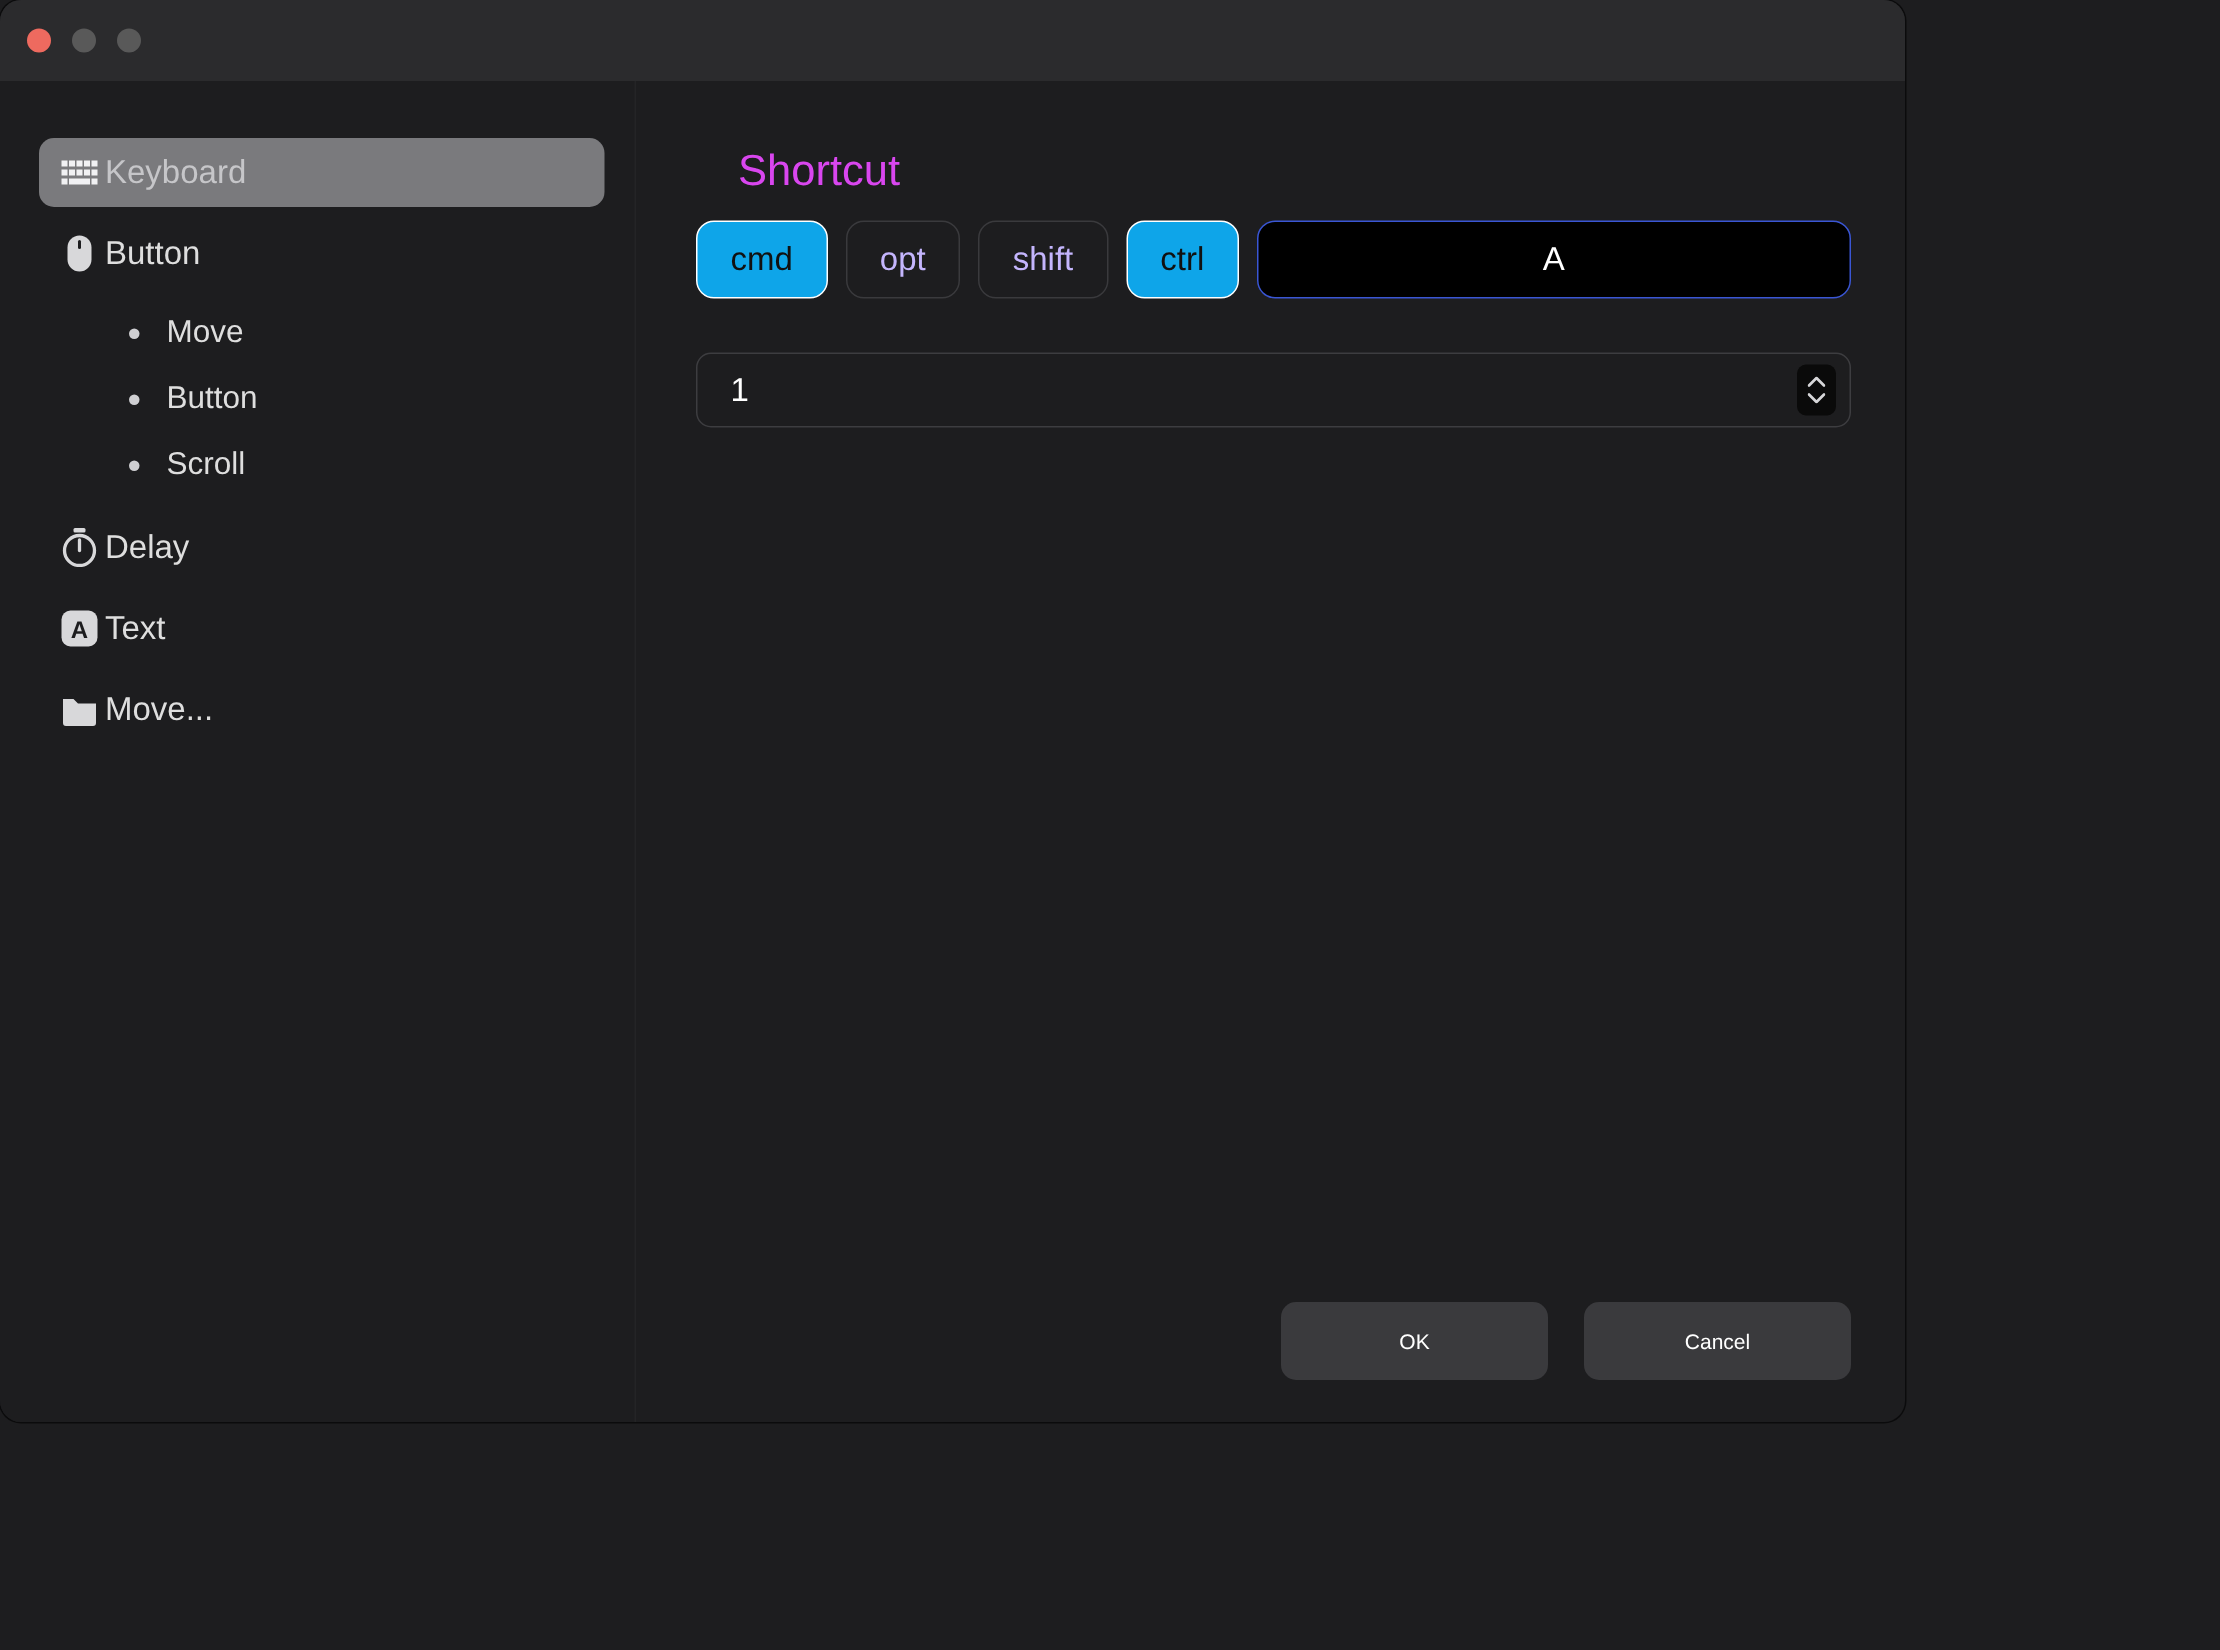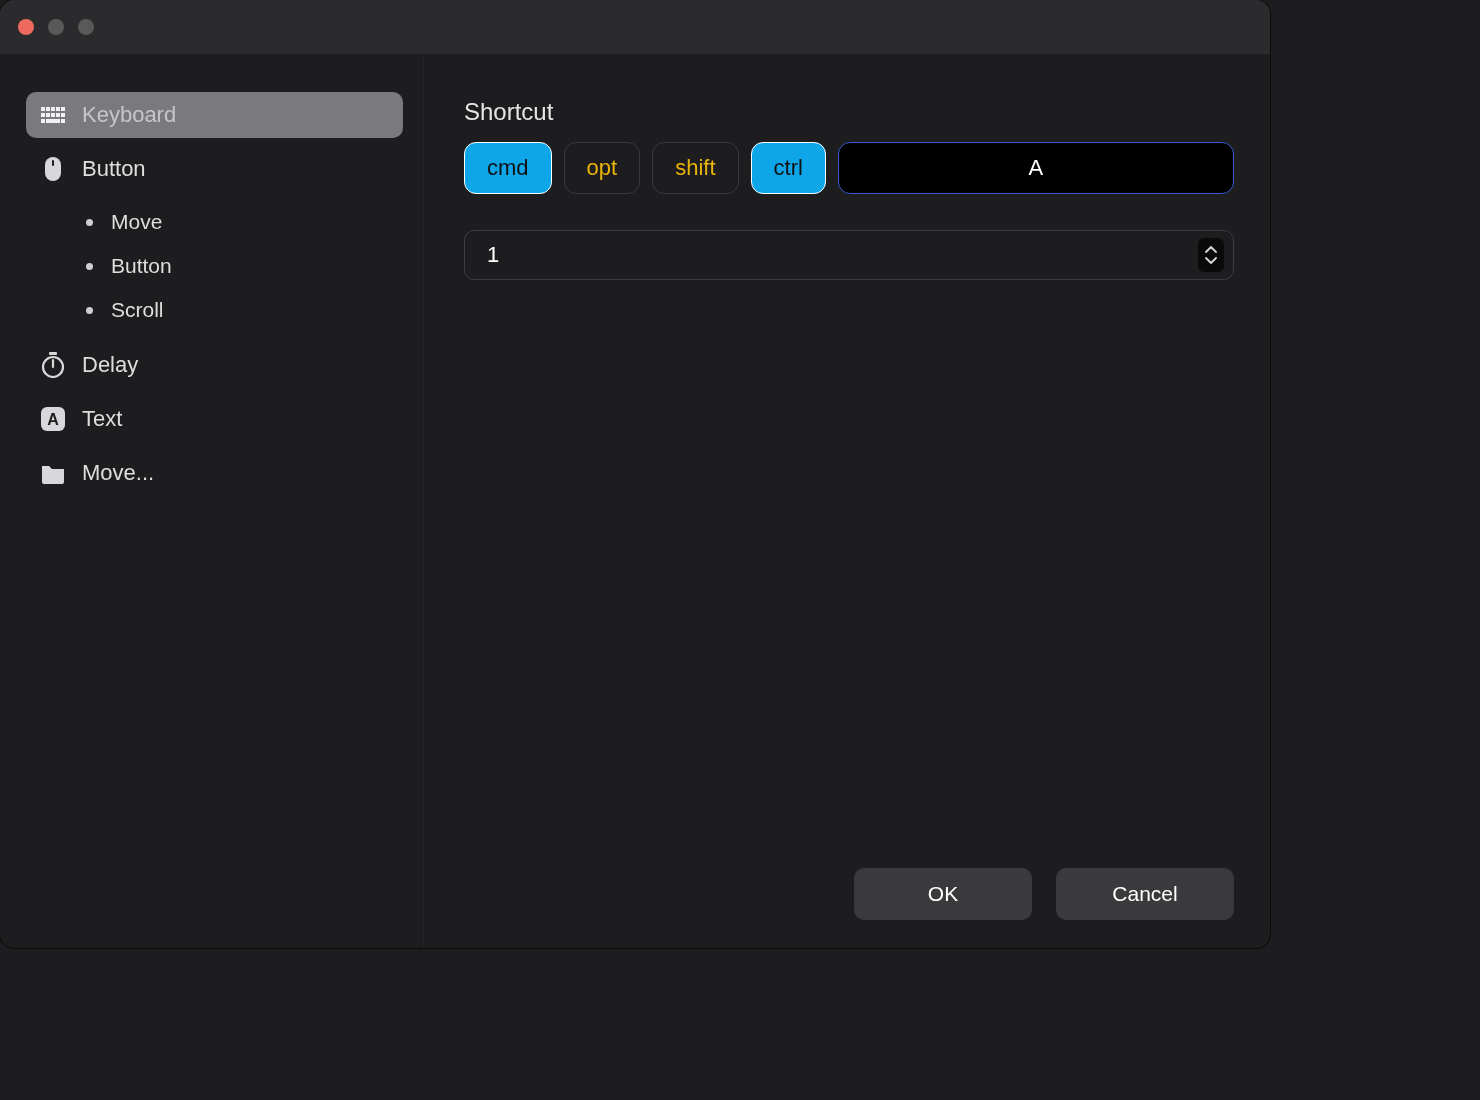--- a/index.html
+++ b/index.html
@@ -35,21 +35,21 @@
   .body { flex: 1; display: flex; min-height: 0; }
   .sidebar {
     width: 424px;
     background: #1d1d1f;
     padding: 38px 20px 20px 26px;
     border-right: 1px solid rgba(255,255,255,0.03);
   }
   .navitem {
     display: flex;
     align-items: center;
-    gap: 16px;
+    gap: 4px;
     padding: 10px 14px;
     border-radius: 10px;
     font-size: 22px;
     color: #dedede;
     cursor: pointer;
     margin-bottom: 8px;
   }
   .navitem.active {
     background: #7a7a7d;
     color: #c6c6c9;
@@ -70,34 +70,34 @@
     width: 7px; height: 7px; border-radius: 50%; background: #cfcfd2;
   }
   .main {
     flex: 1;
     display: flex;
     flex-direction: column;
     padding: 44px 36px 28px 40px;
     position: relative;
   }
   .section-label {
-    font-size: 24px; color: #e5e5e5; margin-bottom: 16px; font-weight: 500;
+    font-size: 29px; color: #d946ef; margin-bottom: 16px; font-weight: 500; margin-left: 28px;
   }
   .shortcut-row {
     display: flex; gap: 12px; margin-bottom: 36px;
   }
   .modbtn {
     height: 52px;
     padding: 0 22px;
     border-radius: 12px;
     display: flex; align-items: center; justify-content: center;
     font-size: 22px;
     border: 1px solid #3a3a3d;
     background: #1d1d1f;
-    color: #eab308;
+    color: #c4b5fd;
     cursor: pointer;
     user-select: none;
   }
   .modbtn.on {
     background: #0ea5e9;
     color: #111;
     border-color: #ffffff;
   }
   .keyinput {
     flex: 1;
@@ -147,21 +147,21 @@
     bottom: 28px; right: 36px;
     display: flex; gap: 24px;
   }
   .fbtn {
     min-width: 178px;
     height: 52px;
     border-radius: 10px;
     background: #3a3a3d;
     border: none;
     color: #ffffff;
-    font-size: 21px;
+    font-size: 14px;
     cursor: pointer;
   }
 </style>
 </head>
 <body>
 
 <div class="window">
 
   <div class="titlebar">
     <div class="traffic">

